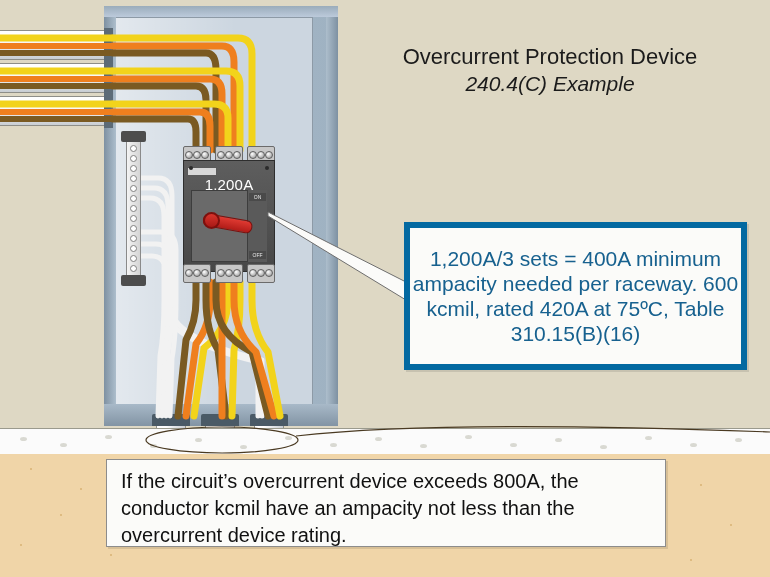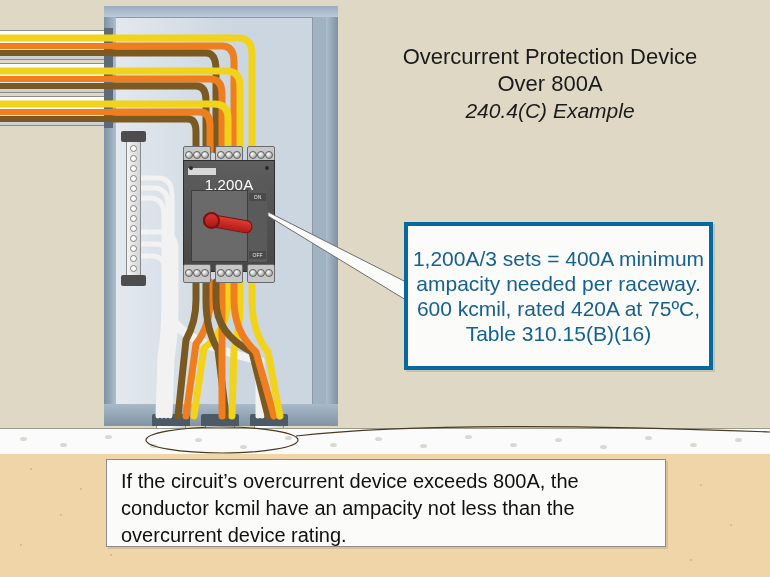--- a/index.html
+++ b/index.html
@@ -76,22 +76,22 @@
     background:radial-gradient(circle at 35% 32%,#ffffff,#b6b6b6 65%,#8c8c8c);border:1px solid #5f5f5f;box-sizing:border-box;}
 
   
   .bus{position:absolute;left:126px;top:138px;width:15px;height:144px;
     background:linear-gradient(90deg,#f4f4f4,#d5d5d5);border:1px solid #8a8a8a;box-sizing:border-box;border-radius:2px;}
   .bus-cap{position:absolute;left:121px;width:25px;height:11px;background:#4d4d4d;border-radius:2px;}
   .bus-hole{position:absolute;width:7px;height:7px;border-radius:50%;
     background:#ffffff;border:1px solid #808080;box-sizing:border-box;}
 
   
-  .callout{position:absolute;left:404px;top:222px;width:309px;height:148px;
-    background:#fbfbf9;border:4px solid #0369a1;box-sizing:border-box;
+  .callout{position:absolute;left:404px;top:222px;width:343px;height:148px;
+    background:#fbfbf9;border:6px solid #0369a1;box-sizing:border-box;
     box-shadow:2px 2px 0 rgba(0,0,0,.10);
     display:flex;align-items:center;justify-content:center;}
   .callout p{margin:0;text-align:center;color:#17618f;font-size:21px;line-height:25px;}
 
   
   .title{position:absolute;left:340px;top:12px;width:420px;text-align:center;color:#1b1b1b;margin-top:31px;}
   .title .l1{font-size:22px;line-height:27px;}
   .title .l2{font-size:22px;line-height:27px;}
   .title .l3{font-size:21px;line-height:28px;font-style:italic;}
 
@@ -299,21 +299,20 @@
         <div class="lug" style="left:17px;top:4px;"></div>
     </div>
   </div>
 
   <svg class="wires" viewBox="0 0 770 577">
     <polygon points="268,212 406,282 406,300 268,216" fill="#fbfbf9" stroke="#6e6e6e" stroke-width="1"></polygon>
   </svg>
 
   <div class="title">
     <div class="l1">Overcurrent Protection Device</div>
-    <div class="l2">Over 800A</div>
     <div class="l3">240.4(C) Example</div>
   </div>
 
   <div class="callout">
     <p>1,200A/3 sets = 400A minimum ampacity needed per raceway. 600 kcmil, rated 420A at 75ºC, Table 310.15(B)(16)</p>
   </div>
 
   <div class="note">
     <p>If the circuit’s overcurrent device exceeds 800A, the conductor kcmil have an ampacity not less than the overcurrent device rating.</p>
   </div>

